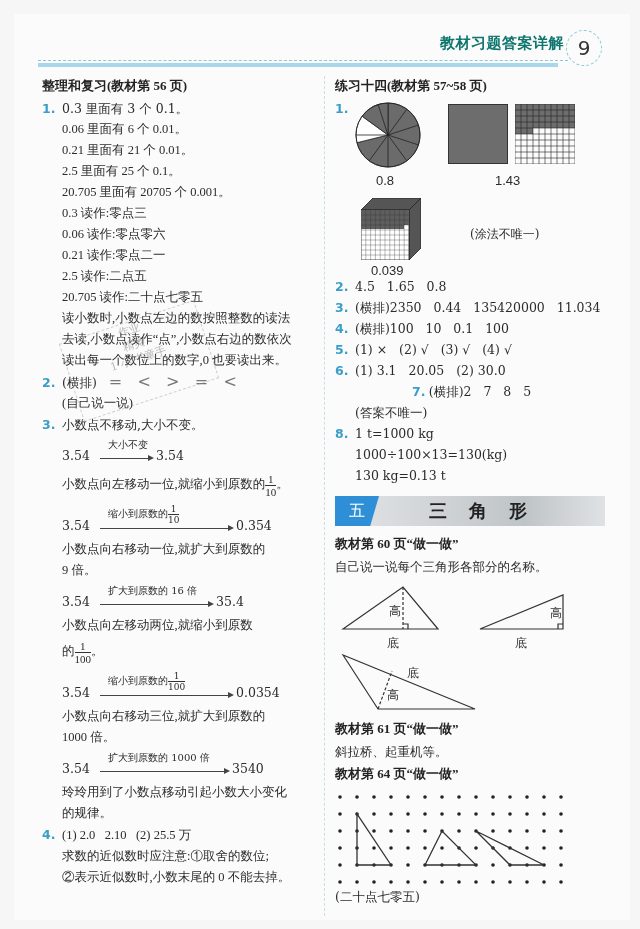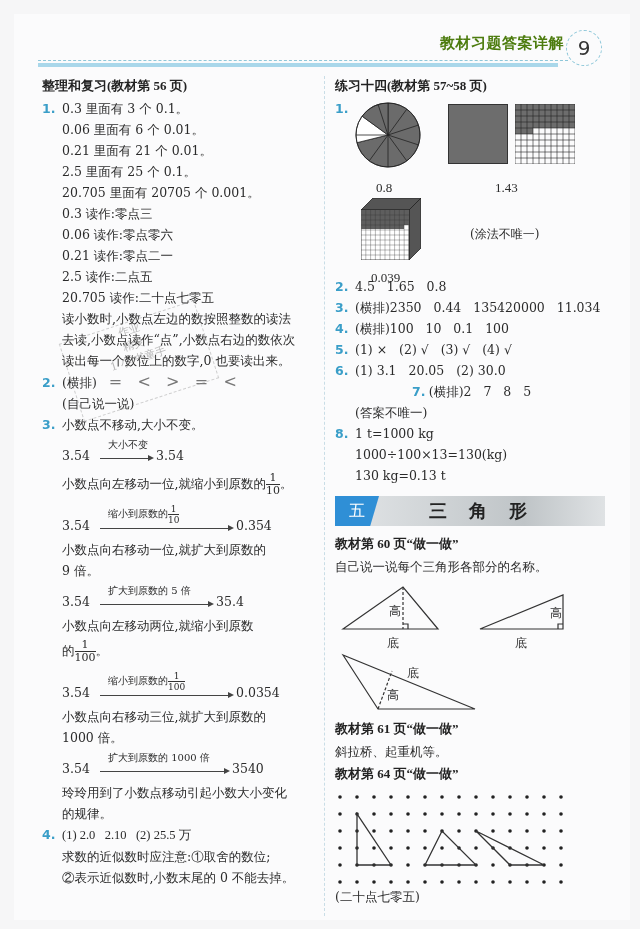--- a/index.html
+++ b/index.html
@@ -1,46 +1,46 @@
 <!DOCTYPE html>
 <html><head>
 <meta charset="utf-8">
 <style>
   html,body{margin:0;padding:0;}
   body{width:640px;height:929px;background:#f6f6f7;position:relative;overflow:hidden;
        font-family:"DejaVu Serif","Liberation Serif",serif;color:#2b2b2b;}
   .page{position:absolute;left:14px;top:14px;width:616px;height:906px;background:#fbfbfc;}
   .hdr-title{position:absolute;left:440px;top:34px;font-family:"DejaVu Sans","Liberation Sans",sans-serif;
-       font-size:15px;font-weight:bold;color:#4d7c0f;letter-spacing:0.5px;}
+       font-size:15px;font-weight:bold;color:#0f766e;letter-spacing:0.5px;}
   .hdr-num{position:absolute;left:566px;top:30px;width:34px;height:34px;border-radius:50%;
        border:1.5px dashed #8ec7d9;font-family:"DejaVu Sans","Liberation Sans",sans-serif;
        font-size:20px;color:#333;text-align:center;line-height:34px;}
   .hdr-line{position:absolute;left:38px;top:60px;width:530px;height:0;border-top:1.5px dashed #8ec7d9;}
   .hdr-band{position:absolute;left:38px;top:63px;width:520px;height:4px;background:#a9d7ea;}
   .col{position:absolute;top:74px;font-size:12.5px;line-height:21px;}
   .colL{left:42px;width:270px;}
   .colR{left:335px;width:270px;}
   .divider{position:absolute;left:324px;top:76px;height:840px;border-left:1.5px dashed #c9dde6;}
   .sec-title{font-family:Liberation Serif, serif;font-weight:bold;font-size:13px;color:#222;height:24px;line-height:24px;}
   .line{white-space:nowrap;}
   .num{color:#3a9ec8;font-weight:bold;font-family:"DejaVu Sans","Liberation Sans",sans-serif;display:inline-block;width:20px;}
-  .ind{padding-left:20px;}
+  .ind{padding-left:20px;font-family:Liberation Serif, serif;}
   .arrow-row{position:relative;height:34px;padding-left:20px;}
   .arrow-row .from{position:absolute;left:20px;bottom:3px;}
   .arrow-row .to{position:absolute;bottom:3px;}
   .arrow-row .arr{position:absolute;bottom:10px;height:0;border-top:1px solid #444;}
   .arrow-row .arr:after{content:"";position:absolute;right:-2px;top:-4px;border-left:6px solid #444;border-top:3.5px solid transparent;border-bottom:3.5px solid transparent;}
   .arrow-row .lbl{position:absolute;bottom:14px;font-size:10px;white-space:nowrap;}
   .frac{display:inline-block;vertical-align:middle;text-align:center;font-size:11px;line-height:12px;}
   .frac .n{display:block;border-bottom:1px solid #333;padding:0 1px;}
   .frac .d{display:block;}
   .wm{position:absolute;left:68px;top:320px;width:140px;height:80px;transform:rotate(-18deg);
       border:1px dashed #999;opacity:.45;font-size:11px;color:#666;text-align:center;}
   .fig-row{position:relative;height:170px;}
-  .caption{position:absolute;font-family:Liberation Serif, serif;font-size:13px;margin-top:7px;}
+  .caption{position:absolute;font-family:Liberation Sans, sans-serif;font-size:13px;}
   .chapter{position:relative;height:30px;margin:10px 0 6px 0;background:linear-gradient(90deg,#e3e6e8,#bfc4c7 70%,#dfe2e4);}
   .chapter .tag{position:absolute;left:0;top:0;width:44px;height:30px;background:#2f8fd6;color:#fff;
       font-family:"DejaVu Sans","Liberation Sans",sans-serif;font-size:16px;text-align:center;line-height:30px;
       clip-path:polygon(0 0,100% 0,80% 100%,0 100%);}
   .chapter .ttl{position:absolute;left:94px;top:0;line-height:30px;font-size:18px;font-weight:bold;letter-spacing:22px;color:#222;}
   .dots{margin-top:4px;}
 </style>
 </head>
 <body>
 
@@ -88,21 +88,21 @@
     <span class="lbl" style="left:66px;"><span>缩小到原数的</span><span class="frac" style="font-size:9px;line-height:10px;"><span class="n">1</span><span class="d">10</span></span></span>
     <span class="arr" style="left:58px;width:132px;"></span>
     <span class="to" style="left:194px;">0.354</span>
   </div>
 
   <div class="line ind">小数点向右移动一位,就扩大到原数的</div>
   <div class="line ind">9 倍。</div>
 
   <div class="arrow-row">
     <span class="from">3.54</span>
-    <span class="lbl" style="left:66px;">扩大到原数的 5 倍</span>
+    <span class="lbl" style="left:66px;">扩大到原数的 16 倍</span>
     <span class="arr" style="left:58px;width:112px;"></span>
     <span class="to" style="left:174px;">35.4</span>
   </div>
 
   <div class="line ind">小数点向左移动两位,就缩小到原数</div>
   <div class="line ind" style="line-height:30px;"><span>的</span><span class="frac"><span class="n">1</span><span class="d">100</span></span><span>。</span></div>
 
   <div class="arrow-row" style="height:40px;">
     <span class="from">3.54</span>
     <span class="lbl" style="left:66px;"><span>缩小到原数的</span><span class="frac" style="font-size:9px;line-height:10px;"><span class="n">1</span><span class="d">100</span></span></span>

